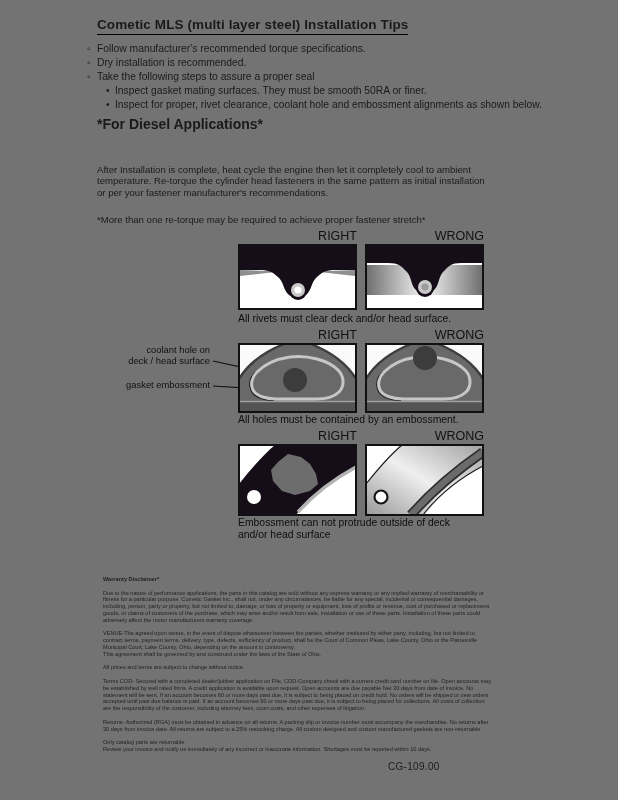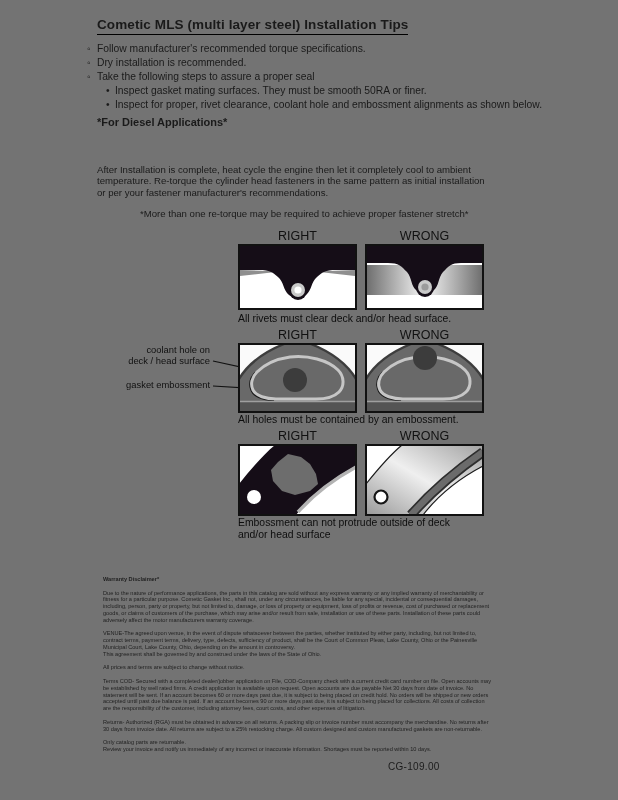--- a/index.html
+++ b/index.html
@@ -10,26 +10,26 @@
   }
   .title{
     position:absolute;left:97px;top:17px;font-size:13.5px;font-weight:bold;
     letter-spacing:.1px;border-bottom:1.6px solid #000;padding-bottom:2px;display:inline-block;
   }
   .bullets{position:absolute;left:87px;top:42px;width:480px;font-size:10.3px;}
   .b1,.b2{position:relative;line-height:14px;padding-left:10px;}
   .b1::before{content:"◦";position:absolute;left:0;top:0;}
   .b2{margin-left:19px;padding-left:9px;}
   .b2::before{content:"•";position:absolute;left:0;top:0;}
-  .diesel-heading{position:absolute;left:97px;top:116px;font-size:11px;font-weight:bold;}
+  .diesel-heading{position:absolute;left:97px;top:116px;font-size:14px;font-weight:bold;}
   .para{position:absolute;left:97px;width:470px;font-size:9.6px;line-height:11.3px;white-space:pre-line;}
   .p1{top:134px;}
   .p2{top:164px;}
-  .p3{top:208px;margin-left:43px;}
-  .fig-label{position:absolute;width:119px;text-align:center;font-size:12.5px;color:#111;}
+  .p3{top:214px;}
+  .fig-label{position:absolute;width:119px;text-align:right;font-size:12.5px;color:#111;}
   .fig-box{position:absolute;width:119px;}
   .fig-box svg{display:block;width:119px;}
   .caption{position:absolute;left:238px;font-size:10.4px;line-height:11.5px;color:#0d0d0d;white-space:pre-line;}
   .callout{position:absolute;left:88px;width:122px;text-align:right;font-size:9.4px;line-height:11px;white-space:pre-line;color:#111;}
   .leaders{position:absolute;left:203px;top:348px;}
   .legal{position:absolute;left:103px;top:576px;width:470px;font-size:5.6px;line-height:6.8px;color:#222;}
   .legal .lp{white-space:pre-line;margin:0 0 6.8px 0;}
   .legal .lh{font-weight:bold;margin:0 0 6.8px 0;}
   .page-number{position:absolute;left:388px;top:761px;font-size:10px;color:#1c1c1c;letter-spacing:.3px;}
 </style>

